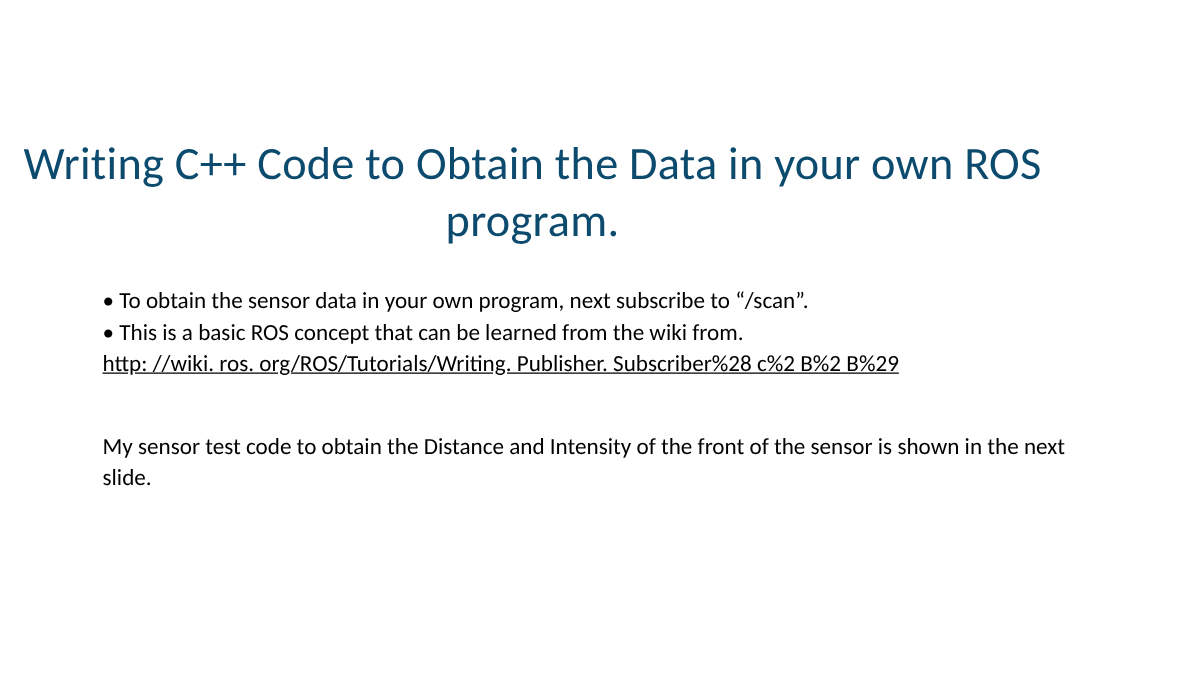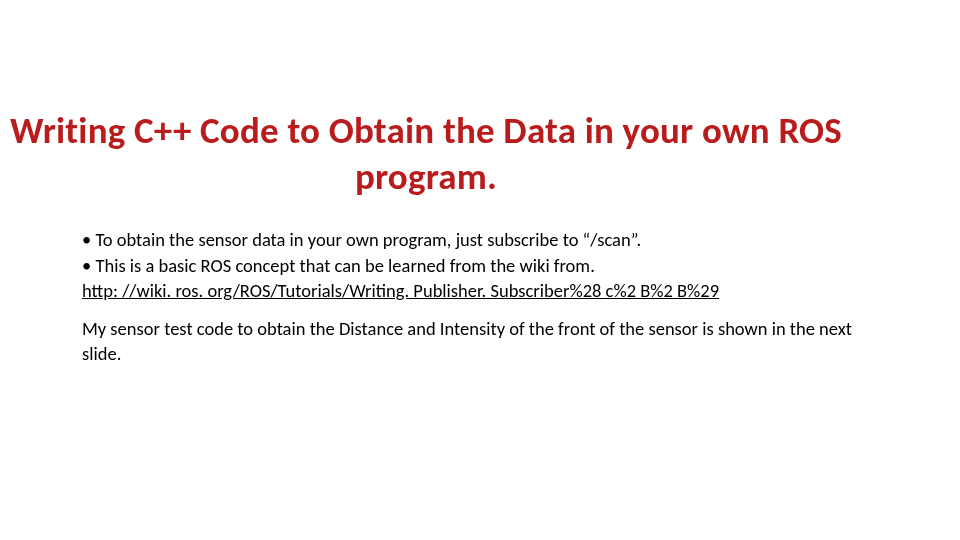--- a/index.html
+++ b/index.html
@@ -18,22 +18,22 @@
     padding: 0;
     position: relative;
   }
   .title {
     position: absolute;
     top: 108px;
     left: 0;
     width: 852px;
     text-align: center;
     font-size: 37px;
-    font-weight: 700;
-    color: #b91c1c;
+    font-weight: 400;
+    color: #0c4a6e;
     line-height: 1.25;
     letter-spacing: 0.2px;
   }
   .body {
     position: absolute;
     top: 227px;
     left: 82px;
     width: 800px;
     font-size: 18.5px;
     color: #000000;
@@ -44,27 +44,27 @@
   }
   .bullet::before {
     content: "• ";
   }
   .link {
     color: #000000;
     text-decoration: underline;
     word-break: break-all;
   }
   .closing {
-    margin-top: 12px;
+    margin-top: 40px;
   }
 </style>
 </head>
 <body>
 
 <div class="slide">
   <div class="title">Writing C++ Code to Obtain the Data in your own ROS program.</div>
   <div class="body">
-    <div class="bullet">To obtain the sensor data in your own program, just subscribe to “/scan”.</div>
+    <div class="bullet">To obtain the sensor data in your own program, next subscribe to “/scan”.</div>
     <div class="bullet">This is a basic ROS concept that can be learned from the wiki from.</div>
     <div><a class="link" href="#">http: //wiki. ros. org/ROS/Tutorials/Writing. Publisher. Subscriber%28 c%2 B%2 B%29</a></div>
     <div class="closing">My sensor test code to obtain the Distance and Intensity of the front of the sensor is shown in the next slide.</div>
   </div>
 </div>
 
 </body></html>

